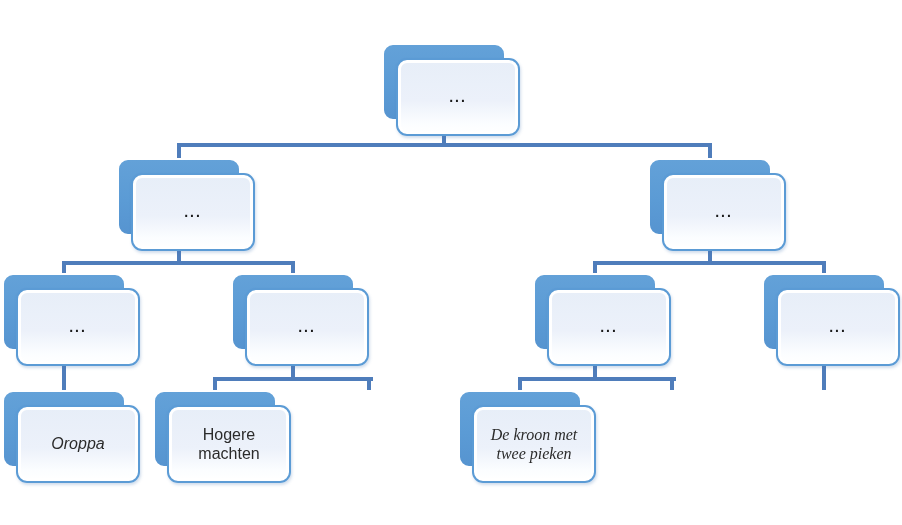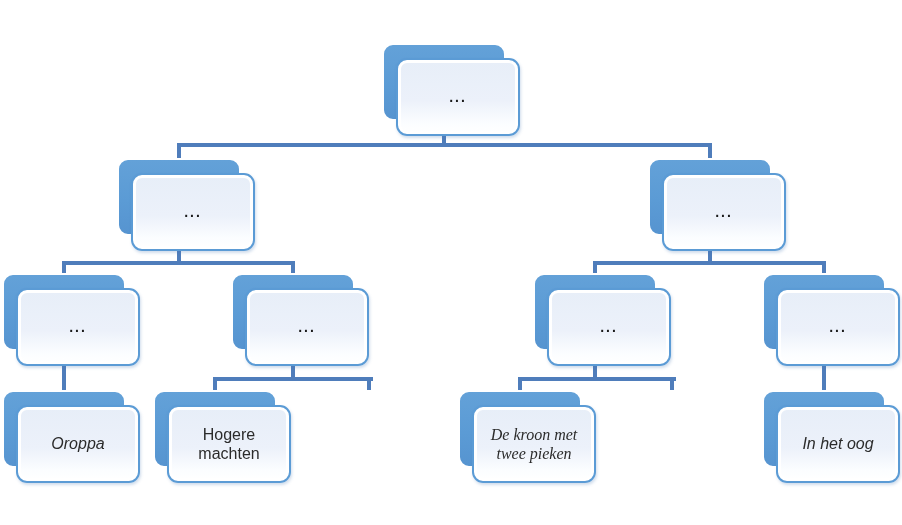--- a/index.html
+++ b/index.html
@@ -144,20 +144,14 @@
 
 
   <div class="node" style="left:458px;top:390px;font-family:Liberation Serif, serif;">
     <div class="back"></div>
     <div class="front">
       <span class="lbl" data-fontstyle="italic">De kroon met twee pieken</span>
     </div>
   </div>
 
 
-  <div class="node" style="left:762px;top:390px;">
-    <div class="back"></div>
-    <div class="front">
-      <span class="lbl" data-fontstyle="italic">In het oog</span>
-    </div>
-  </div>
 
 </div>
 
 </body></html>

